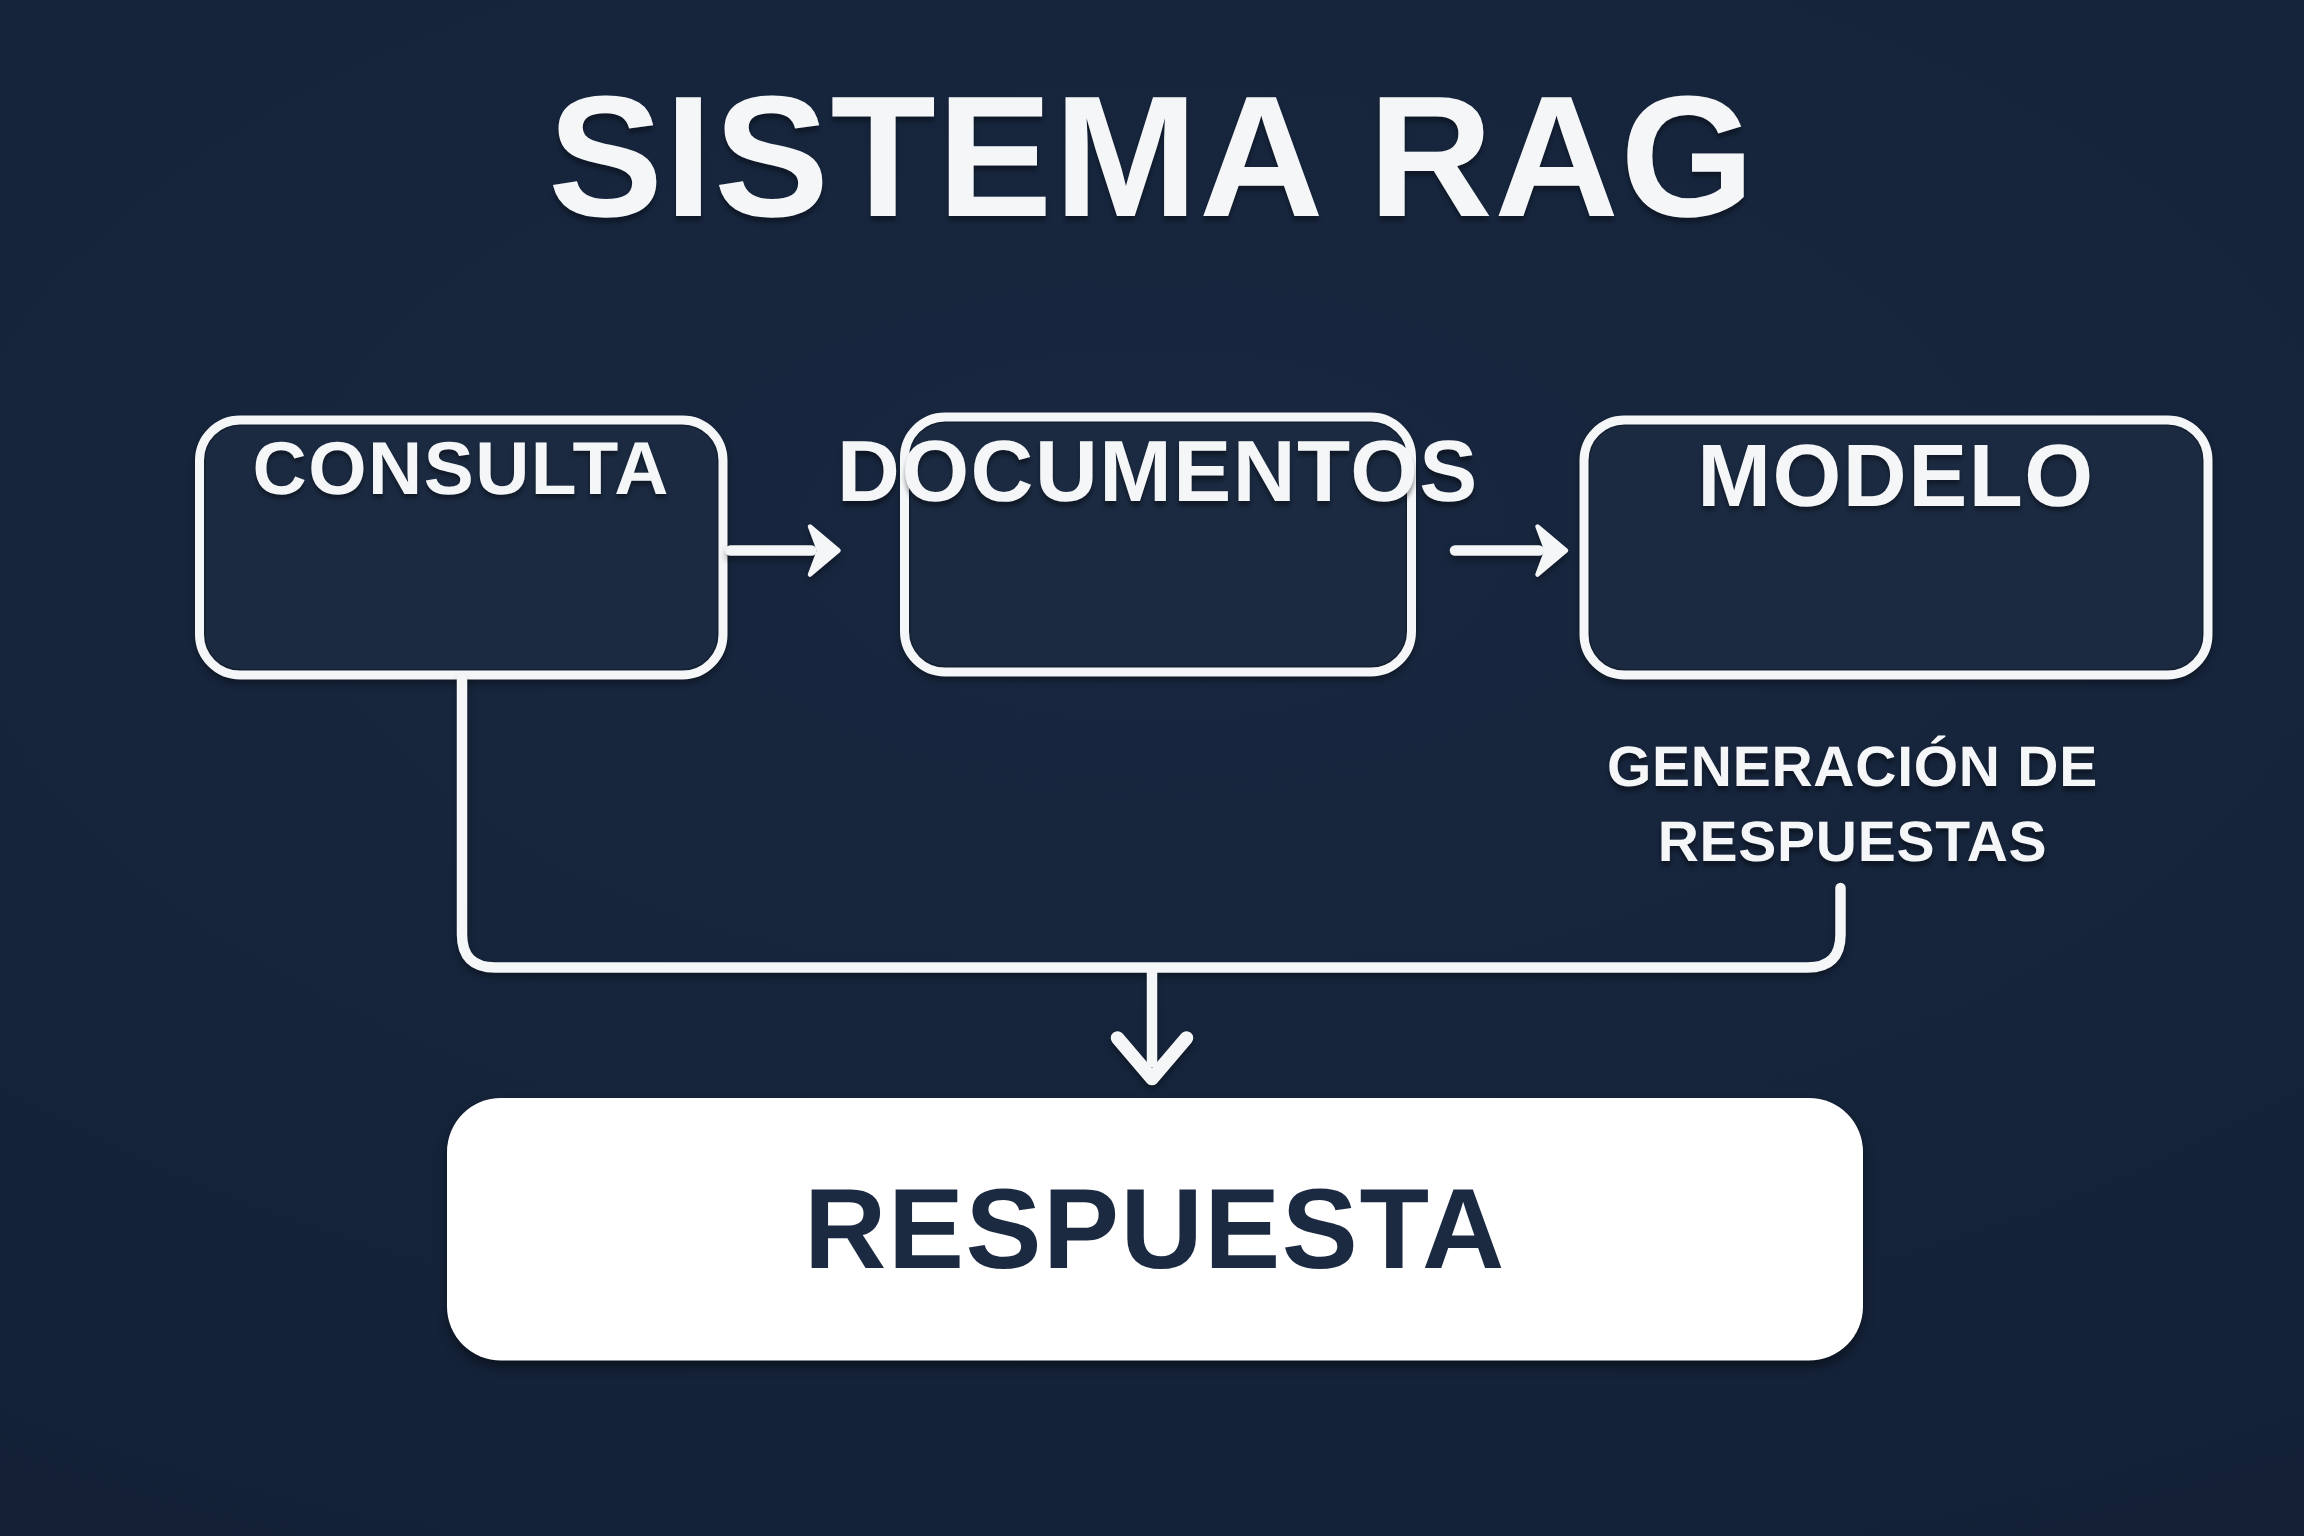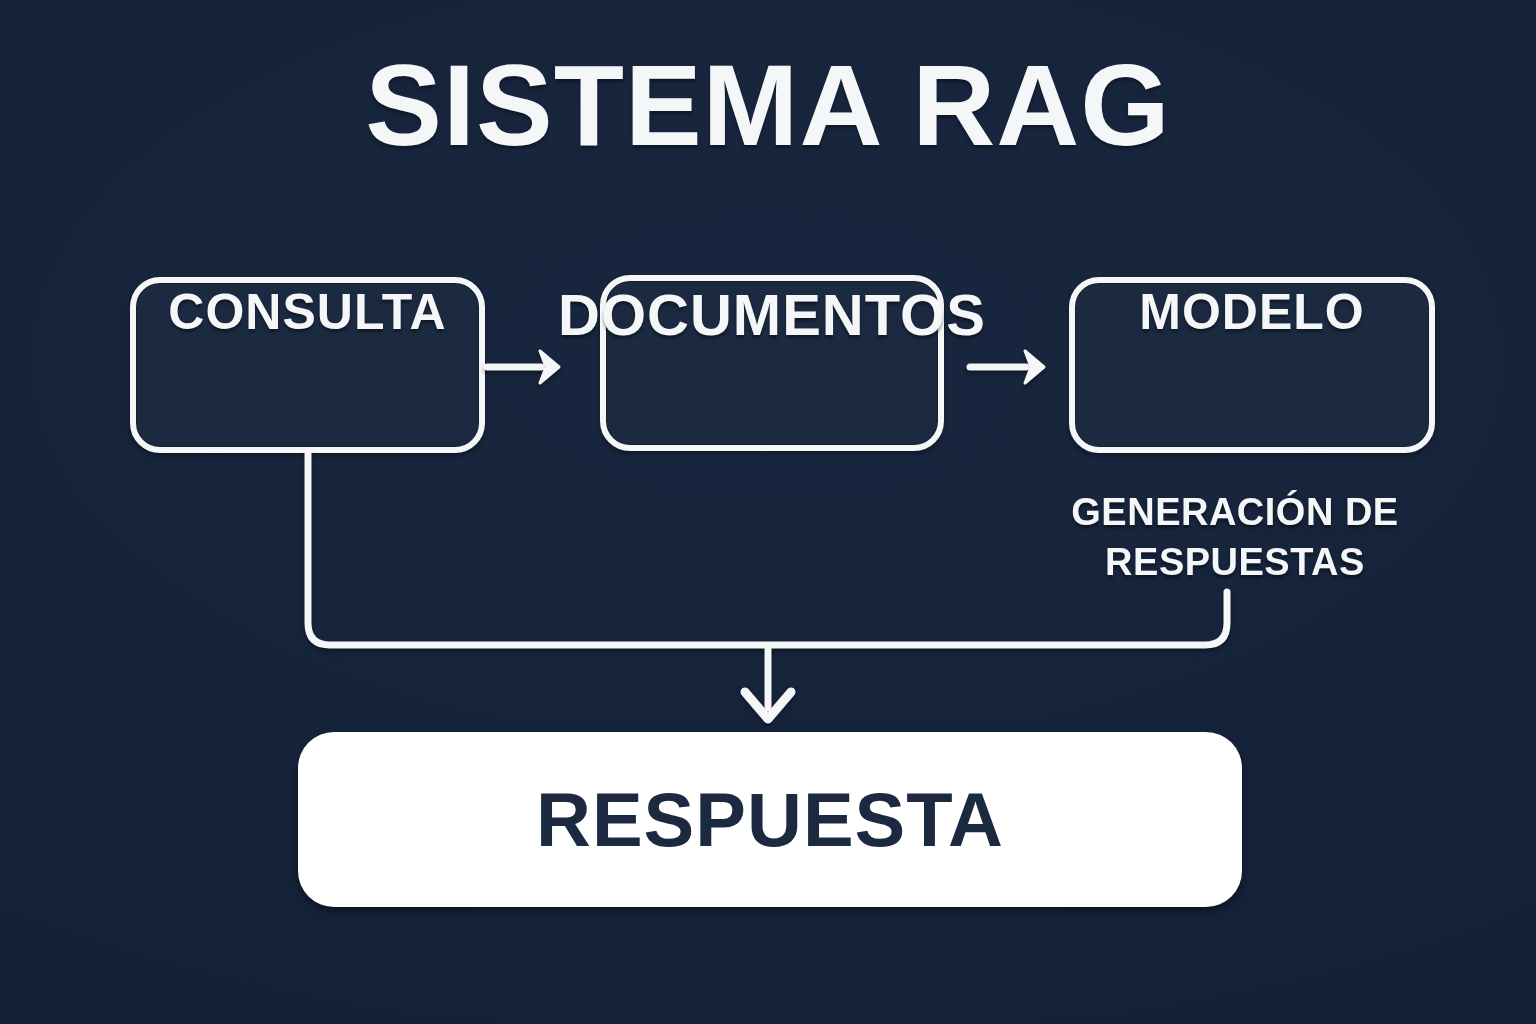--- a/index.html
+++ b/index.html
@@ -36,21 +36,21 @@
     font-weight:bold;
     box-shadow:0 3px 4px rgba(0,0,0,0.35), inset 0 0 0 1px rgba(0,0,0,0.25);
   }
   .node span{
     text-shadow:0 3px 3px rgba(0,0,0,0.4);
     letter-spacing:1px;
     white-space:nowrap;
   }
   .node-consulta  {left:130px; top:277px; width:355px; height:176px; font-size:50px;}
   .node-documentos{left:568px; top:275px; width:344px; height:176px; font-size:58px;margin-left:32px;}
-  .node-modelo    {left:1053px;top:277px; width:366px; height:176px; font-size:50px;margin-left:16px;}
+  .node-modelo    {left:1053px;top:277px; width:422px; height:176px; font-size:59px;}
   .sublabel{
     position:absolute;
     color:var(--stroke);
     font-weight:bold;
     font-size:38px;line-height:50px;
     text-align:center;
     text-shadow:0 3px 3px rgba(0,0,0,0.4);
     letter-spacing:0.5px;
   }
   .sublabel-base{left:576px;top:488px;width:400px;}

